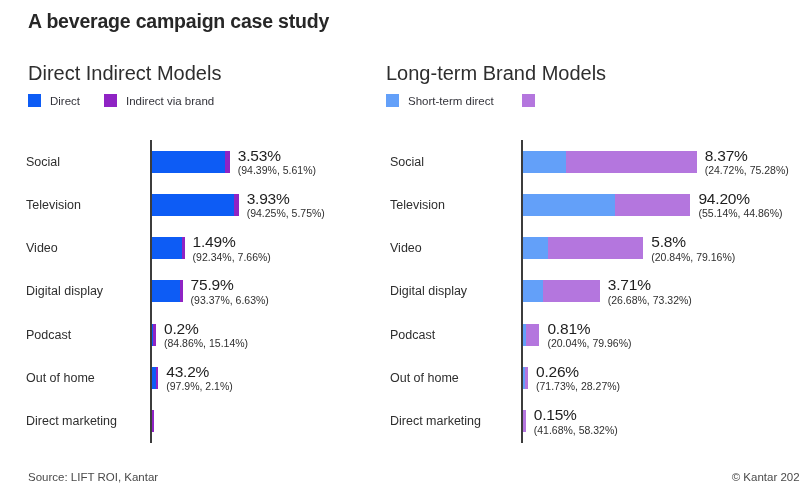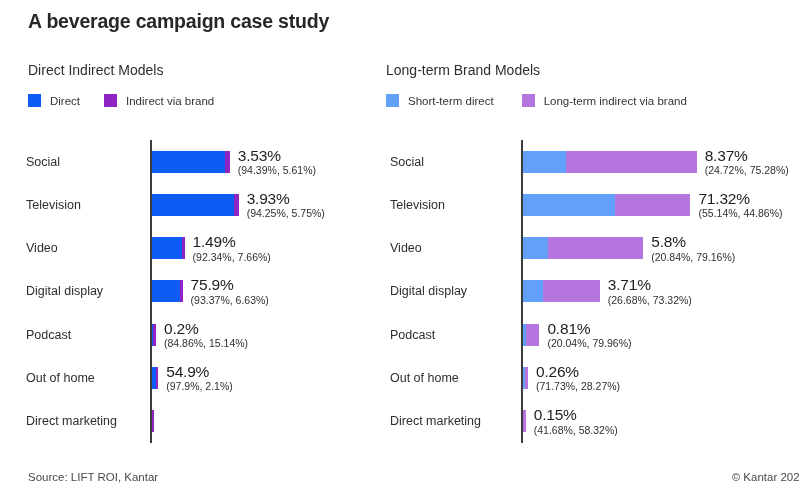--- a/index.html
+++ b/index.html
@@ -27,21 +27,21 @@
   }
 
   
   .panel { position: absolute; top: 0; height: 500px; }
   .panel.left  { left: 0px;   width: 360px; }
   .panel.right { left: 360px; width: 440px; }
 
   .panel-title {
     position: absolute;
     top: 62px;
-    font-size: 14px;
+    font-size: 20px;
     font-weight: normal;
     color: #2e2e2e;
     white-space: nowrap;
   }
   .panel.left  .panel-title { left: 10px; }
   .panel.right .panel-title { left: 8px; }
 
   
   .legend {
     position: absolute;
@@ -223,21 +223,21 @@
               <span class="value-split">(84.86%, 15.14%)</span>
             </div>
           </div>
           <div class="row" style="top: 216.4px;">
             <div class="row-label">Out of home</div>
             <div class="bar" style="left: 133.6px; width: 6.645px;">
               <div class="seg" style="background: rgb(13, 92, 245); width: 4.045px; flex: 0 0 auto;"></div>
               <div class="seg" style="background: rgb(143, 35, 196); width: 2.6px; flex: 0 0 auto;"></div>
             </div>
             <div class="value-group" style="left: 148.245px;">
-              <span class="value-main">54.9%</span>
+              <span class="value-main">43.2%</span>
               <span class="value-split">(97.9%, 2.1%)</span>
             </div>
           </div>
           <div class="row" style="top: 259.68px;">
             <div class="row-label">Direct marketing</div>
             <div class="bar" style="left: 133.6px; width: 2.6px;">
               <div class="seg" style="background: rgb(13, 92, 245); width: 0px; flex: 0 0 auto;"></div>
               <div class="seg" style="background: rgb(143, 35, 196); width: 2.6px; flex: 0 0 auto;"></div>
             </div>
           </div>
@@ -247,21 +247,20 @@
 
   <div class="panel right">
     <div class="panel-title">Long-term Brand Models</div>
     <div class="legend">
       <div class="legend-item">
         <span class="legend-swatch" style="background:#63a0f9"></span>
         <span class="legend-label">Short-term direct</span>
       </div>
       <div class="legend-item">
         <span class="legend-swatch" style="background:#b476de"></span>
-        <span class="legend-label">Long-term indirect via brand</span>
       </div>
     </div>
     <div class="chart">
       <div class="axis-line"></div>
       <div id="rows-right">
           <div class="row" style="top: 0px;">
             <div class="row-label">Social</div>
             <div class="bar" style="left: 144.6px; width: 174.096px;">
               <div class="seg" style="background: rgb(99, 160, 249); width: 43.0365px; flex: 0 0 auto;"></div>
               <div class="seg" style="background: rgb(180, 118, 222); width: 131.059px; flex: 0 0 auto;"></div>
@@ -271,21 +270,21 @@
               <span class="value-split">(24.72%, 75.28%)</span>
             </div>
           </div>
           <div class="row" style="top: 43.28px;">
             <div class="row-label">Television</div>
             <div class="bar" style="left: 144.6px; width: 167.856px;">
               <div class="seg" style="background: rgb(99, 160, 249); width: 92.5558px; flex: 0 0 auto;"></div>
               <div class="seg" style="background: rgb(180, 118, 222); width: 75.3002px; flex: 0 0 auto;"></div>
             </div>
             <div class="value-group" style="left: 320.456px;">
-              <span class="value-main">71.32%</span>
+              <span class="value-main">94.20%</span>
               <span class="value-split">(55.14%, 44.86%)</span>
             </div>
           </div>
           <div class="row" style="top: 86.56px;">
             <div class="row-label">Video</div>
             <div class="bar" style="left: 144.6px; width: 120.64px;">
               <div class="seg" style="background: rgb(99, 160, 249); width: 25.1414px; flex: 0 0 auto;"></div>
               <div class="seg" style="background: rgb(180, 118, 222); width: 95.4986px; flex: 0 0 auto;"></div>
             </div>
             <div class="value-group" style="left: 273.24px;">

